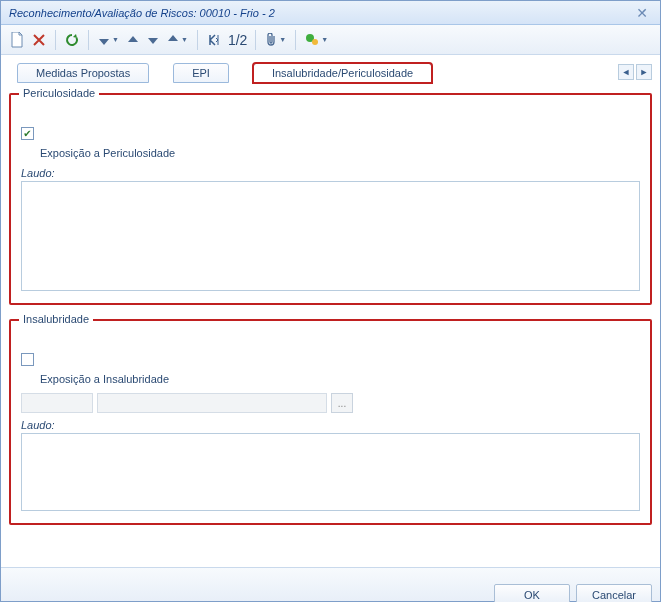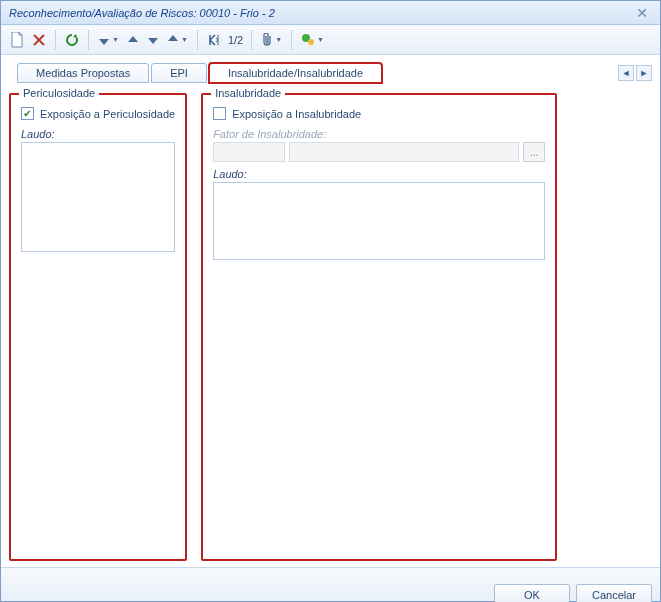--- a/index.html
+++ b/index.html
@@ -66,28 +66,28 @@
     align-items: center;
   }
   .tb-dd .dd-arrow {
     font-size: 7px;
     color: #4b6a93;
     margin-left: 2px;
   }
   .pager {
     color: #2b4a73;
     padding: 0 2px;
-    font-size: 11px;
+    font-size: 14px;
   }
   .tabstrip {
     display: flex;
-    align-items: flex-end;
     padding: 8px 8px 0 16px;
     background: #fff;
     position: relative;
+    gap: 22px;
   }
   .tab {
     border: 1px solid #9bb9dc;
     border-bottom: 1px solid #9bb9dc;
     background: linear-gradient(#fdfdfe, #eef4fb);
     padding: 3px 18px;
     margin-right: 2px;
     color: #2b4a73;
     border-radius: 3px 3px 0 0;
     cursor: pointer;
@@ -125,21 +125,21 @@
   }
   .tab-underline {
     border-top: 1px solid #9bb9dc;
     margin: -1px 8px 0 8px;
   }
   .content {
     flex: 1;
     padding: 10px 8px 6px 8px;
     overflow: hidden;
     display: flex;
-    flex-direction: row;
+    flex-direction: column;
     gap: 14px;
   }
   .fieldset {
     border: 1px solid #b8ccde;
     border-radius: 2px;
     padding: 8px 10px 10px 10px;
     position: relative;
   }
   .fieldset.highlight {
     border: 2px solid #c02020;
@@ -165,20 +165,21 @@
     border: 1px solid #7a98bd;
     background: #fff;
     display: inline-flex;
     align-items: center;
     justify-content: center;
     font-size: 10px;
     color: #2d7a2d;
   }
   .lbl {
     color: #2b4a73;
+    margin-top: 40px;
   }
   .lbl.disabled { color: #9aa8b8; }
   .field-label {
     color: #2b4a73;
     margin: 4px 0 2px 0;
     display: block;
     font-style: italic;
   }
   .textarea {
     width: 100%;
@@ -315,21 +316,21 @@
           <circle cx="5" cy="5" r="4" fill="#3fae3f"></circle>
           <circle cx="10" cy="9" r="3" fill="#f1b93a"></circle>
         </svg>
       <span class="dd-arrow">▼</span>
     </span>
   </div>
 
   <div class="tabstrip">
     <div class="tab">Medidas Propostas</div>
     <div class="tab">EPI</div>
-    <div class="tab active highlight">Insalubridade/Insalubridade</div>
+    <div class="tab active highlight">Insalubridade/Periculosidade</div>
     <div class="nav-arrows">
       <div class="nav-btn">◄</div>
       <div class="nav-btn">►</div>
     </div>
   </div>
   <div class="tab-underline"></div>
 
   <div class="content">
 
     <div class="fieldset highlight">
@@ -341,21 +342,20 @@
       <span class="field-label">Laudo:</span>
       <textarea class="textarea ta-peric" style=""></textarea>
     </div>
 
     <div class="fieldset highlight">
       <div class="legend">Insalubridade</div>
       <div class="chk-row">
         <span class="chk"></span>
         <span class="lbl">Exposição a Insalubridade</span>
       </div>
-      <span class="field-label lbl disabled">Fator de Insalubridade:</span>
       <div class="inline-inputs">
         <input class="txt small" disabled="" value="" style="">
         <input class="txt mid" disabled="" value="" style="">
         <span class="lookup-btn">...</span>
       </div>
       <span class="field-label">Laudo:</span>
       <textarea class="textarea ta-insal" style=""></textarea>
     </div>
 
   </div>

